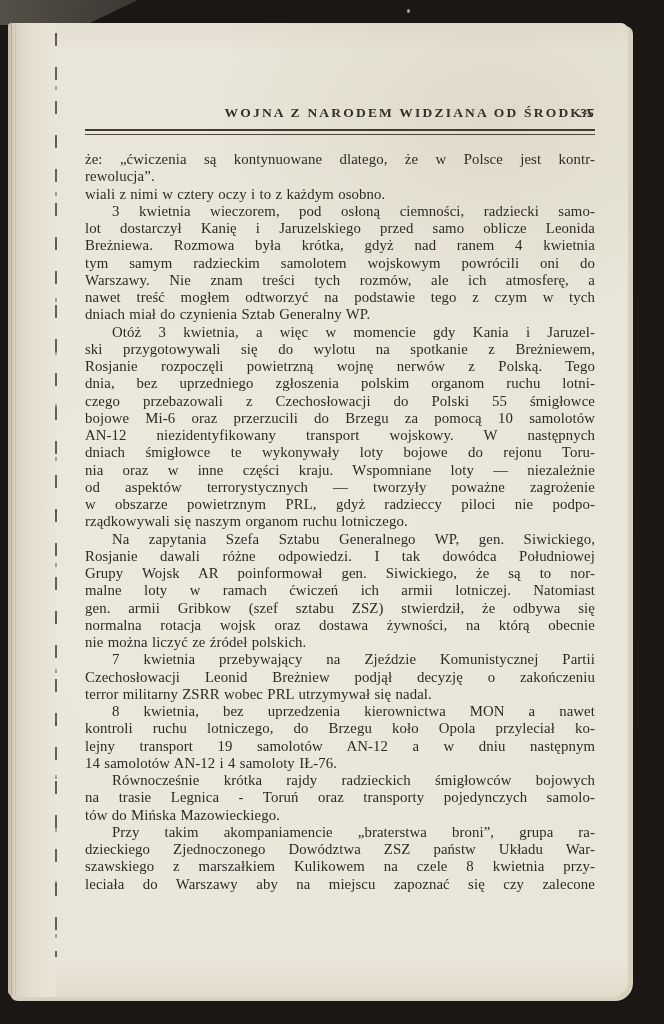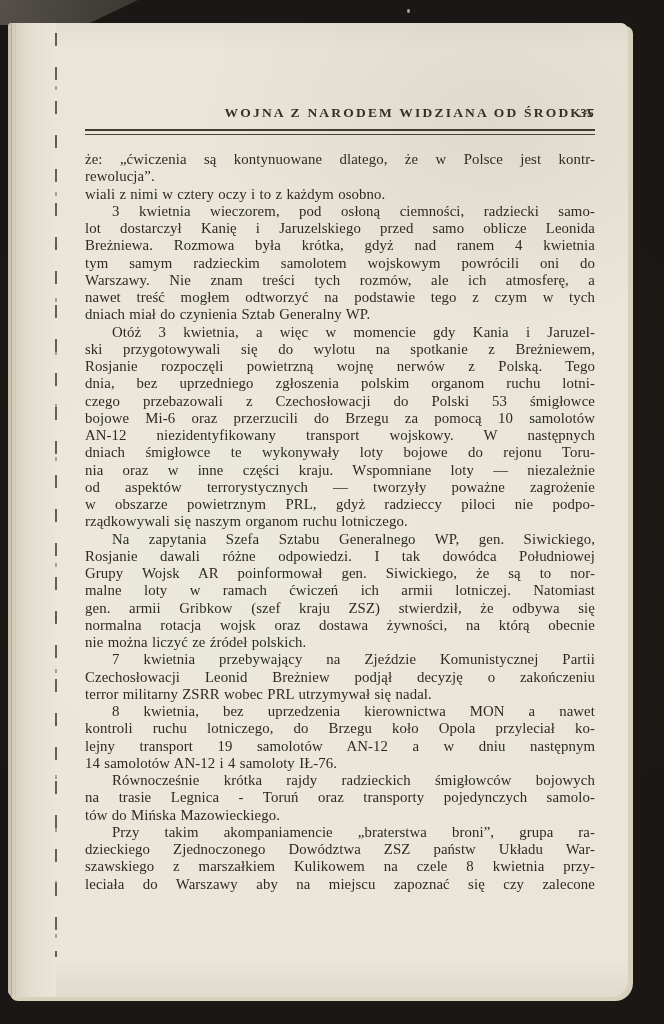--- a/index.html
+++ b/index.html
@@ -168,35 +168,35 @@
             <div class="line">tym samym radzieckim samolotem wojskowym powrócili oni do</div>
             <div class="line">Warszawy.  Nie znam treści tych rozmów, ale ich atmosferę, a</div>
             <div class="line">nawet treść mogłem odtworzyć na podstawie tego z czym w tych</div>
             <div class="line last">dniach miał do czynienia Sztab Generalny WP.</div>
           </div>
           <div class="paragraph">
             <div class="line indent">Otóż 3 kwietnia, a więc w momencie gdy Kania i Jaruzel-</div>
             <div class="line">ski przygotowywali się do wylotu na spotkanie z Breżniewem,</div>
             <div class="line">Rosjanie rozpoczęli powietrzną wojnę nerwów z Polską.  Tego</div>
             <div class="line">dnia, bez uprzedniego zgłoszenia polskim organom ruchu lotni-</div>
-            <div class="line">czego przebazowali z Czechosłowacji do Polski 53 śmigłowce</div>
+            <div class="line">czego przebazowali z Czechosłowacji do Polski 55 śmigłowce</div>
             <div class="line">bojowe Mi-6 oraz przerzucili do Brzegu za pomocą 10 samolotów</div>
             <div class="line">AN-12 niezidentyfikowany transport wojskowy.  W następnych</div>
             <div class="line">dniach śmigłowce te wykonywały loty bojowe do rejonu Toru-</div>
             <div class="line">nia oraz w inne części kraju.  Wspomniane loty — niezależnie</div>
             <div class="line">od aspektów terrorystycznych — tworzyły poważne zagrożenie</div>
             <div class="line">w obszarze powietrznym PRL, gdyż radzieccy piloci nie podpo-</div>
             <div class="line last">rządkowywali się naszym organom ruchu lotniczego.</div>
           </div>
           <div class="paragraph">
             <div class="line indent">Na zapytania Szefa Sztabu Generalnego WP, gen. Siwickiego,</div>
             <div class="line">Rosjanie dawali różne odpowiedzi.  I tak dowódca Południowej</div>
             <div class="line">Grupy Wojsk AR poinformował gen. Siwickiego, że są to nor-</div>
             <div class="line">malne loty w ramach ćwiczeń ich armii lotniczej.  Natomiast</div>
-            <div class="line">gen. armii Gribkow (szef kraju ZSZ) stwierdził, że odbywa się</div>
+            <div class="line">gen. armii Gribkow (szef sztabu ZSZ) stwierdził, że odbywa się</div>
             <div class="line">normalna rotacja wojsk oraz dostawa żywności, na którą obecnie</div>
             <div class="line last">nie można liczyć ze źródeł polskich.</div>
           </div>
           <div class="paragraph">
             <div class="line indent">7 kwietnia przebywający na Zjeździe Komunistycznej Partii</div>
             <div class="line">Czechosłowacji Leonid Breżniew podjął decyzję o zakończeniu</div>
             <div class="line last">terror militarny ZSRR wobec PRL utrzymywał się nadal.</div>
           </div>
           <div class="paragraph">
             <div class="line indent">8 kwietnia, bez uprzedzenia kierownictwa MON a nawet</div>

